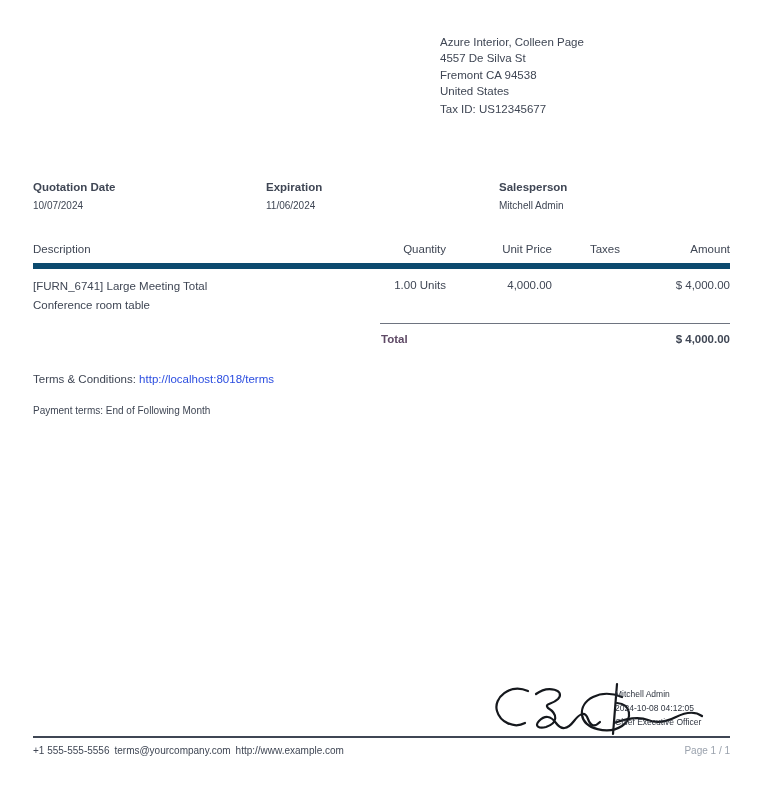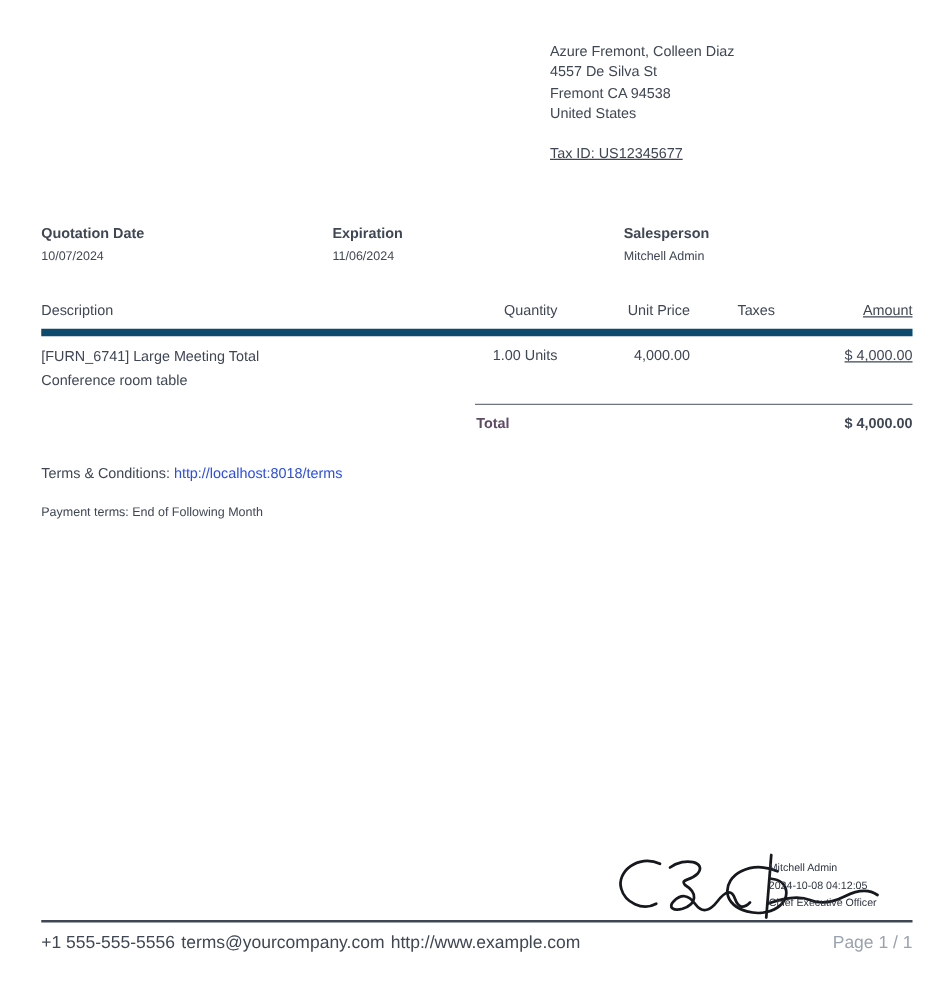--- a/index.html
+++ b/index.html
@@ -11,21 +11,21 @@
   .page {
     position:relative;
     width:761px; height:802px;
     background:#ffffff;
     overflow:hidden;
     font-size:11px;
   }
 
   
   .company { position:absolute; left:440px; top:34px; line-height:16.3px; font-size:11.5px; }
-  .company .taxid { margin-top:16px;text-decoration:underline; }
+  .company .taxid { margin-top:2px; }
 
   
   .doc-title {
     position:absolute; left:33px; top:134px;
     font-size:23.5px; font-weight:400; letter-spacing:.2px;
     color:#5f4a66;
   }
 
   
   .info { position:absolute; left:33px; top:180px; width:697px; }
@@ -36,52 +36,52 @@
   .info .lbl { font-weight:700; font-size:11.5px; line-height:14px; }
   .info .val { font-size:10px; margin-top:5px; line-height:14px; }
 
   
   .qtable { position:absolute; left:33px; top:243px; width:697px; font-size:11.5px; }
   .trow { display:flex; }
   .c-desc  { width:347px; text-align:left; }
   .c-qty   { width:66px;  text-align:right; }
   .c-price { width:106px; text-align:right; }
   .c-tax   { width:72px;  text-align:right; padding-right:4px; }
-  .c-amt   { width:106px; text-align:right;text-decoration:underline; }
+  .c-amt   { width:106px; text-align:right; }
   .thead { padding-bottom:8px; border-bottom:6px solid #0c4a6e; }
   .tbody { padding-top:10px; }
   .desc-note { margin-top:5px; line-height:14px; }
   .desc-main { line-height:14px; }
   .subline { margin-left:347px; margin-top:11px; border-top:1px solid #6e7480; }
   .total-row { display:flex; padding-top:9px; }
   .total-label { width:453px; padding-left:348px; color:#5f4a66; font-weight:700; }
   .total-amt { width:244px; text-align:right; font-weight:700; }
 
   
   .terms { position:absolute; left:33px; top:373px; font-size:11.5px; }
   .terms a, .terms .lnk { color:#2b4de0; text-decoration:none; cursor:pointer; }
   .payment { position:absolute; left:33px; top:405px; font-size:10px; }
 
   
   .sig-svg { position:absolute; left:486px; top:678px; }
   .sig-text { position:absolute; left:615px; top:687px; font-size:8.5px; line-height:14px; color:#2f3540; white-space:nowrap; }
 
   
   .footer { position:absolute; left:33px; top:736px; width:697px; border-top:2px solid #3f4654; }
-  .footer-inner { display:flex; justify-content:space-between; padding-top:7px; font-size:14px; }
+  .footer-inner { display:flex; justify-content:space-between; padding-top:7px; font-size:10px; }
   .footer-contact { display:flex; gap:5px; }
   .footer-page { color:#9aa2ad; }
 </style>
 </head>
 <body>
 
 <div class="page">
 
   <div class="company">
-    <div>Azure Fremont, Colleen Diaz</div>
+    <div>Azure Interior, Colleen Page</div>
     <div>4557 De Silva St</div>
     <div>Fremont CA 94538</div>
     <div>United States</div>
     <div class="taxid">Tax ID: US12345677</div>
   </div>
 
 
   <div class="info">
     <div class="col c1">
       <div class="lbl">Quotation Date</div>

